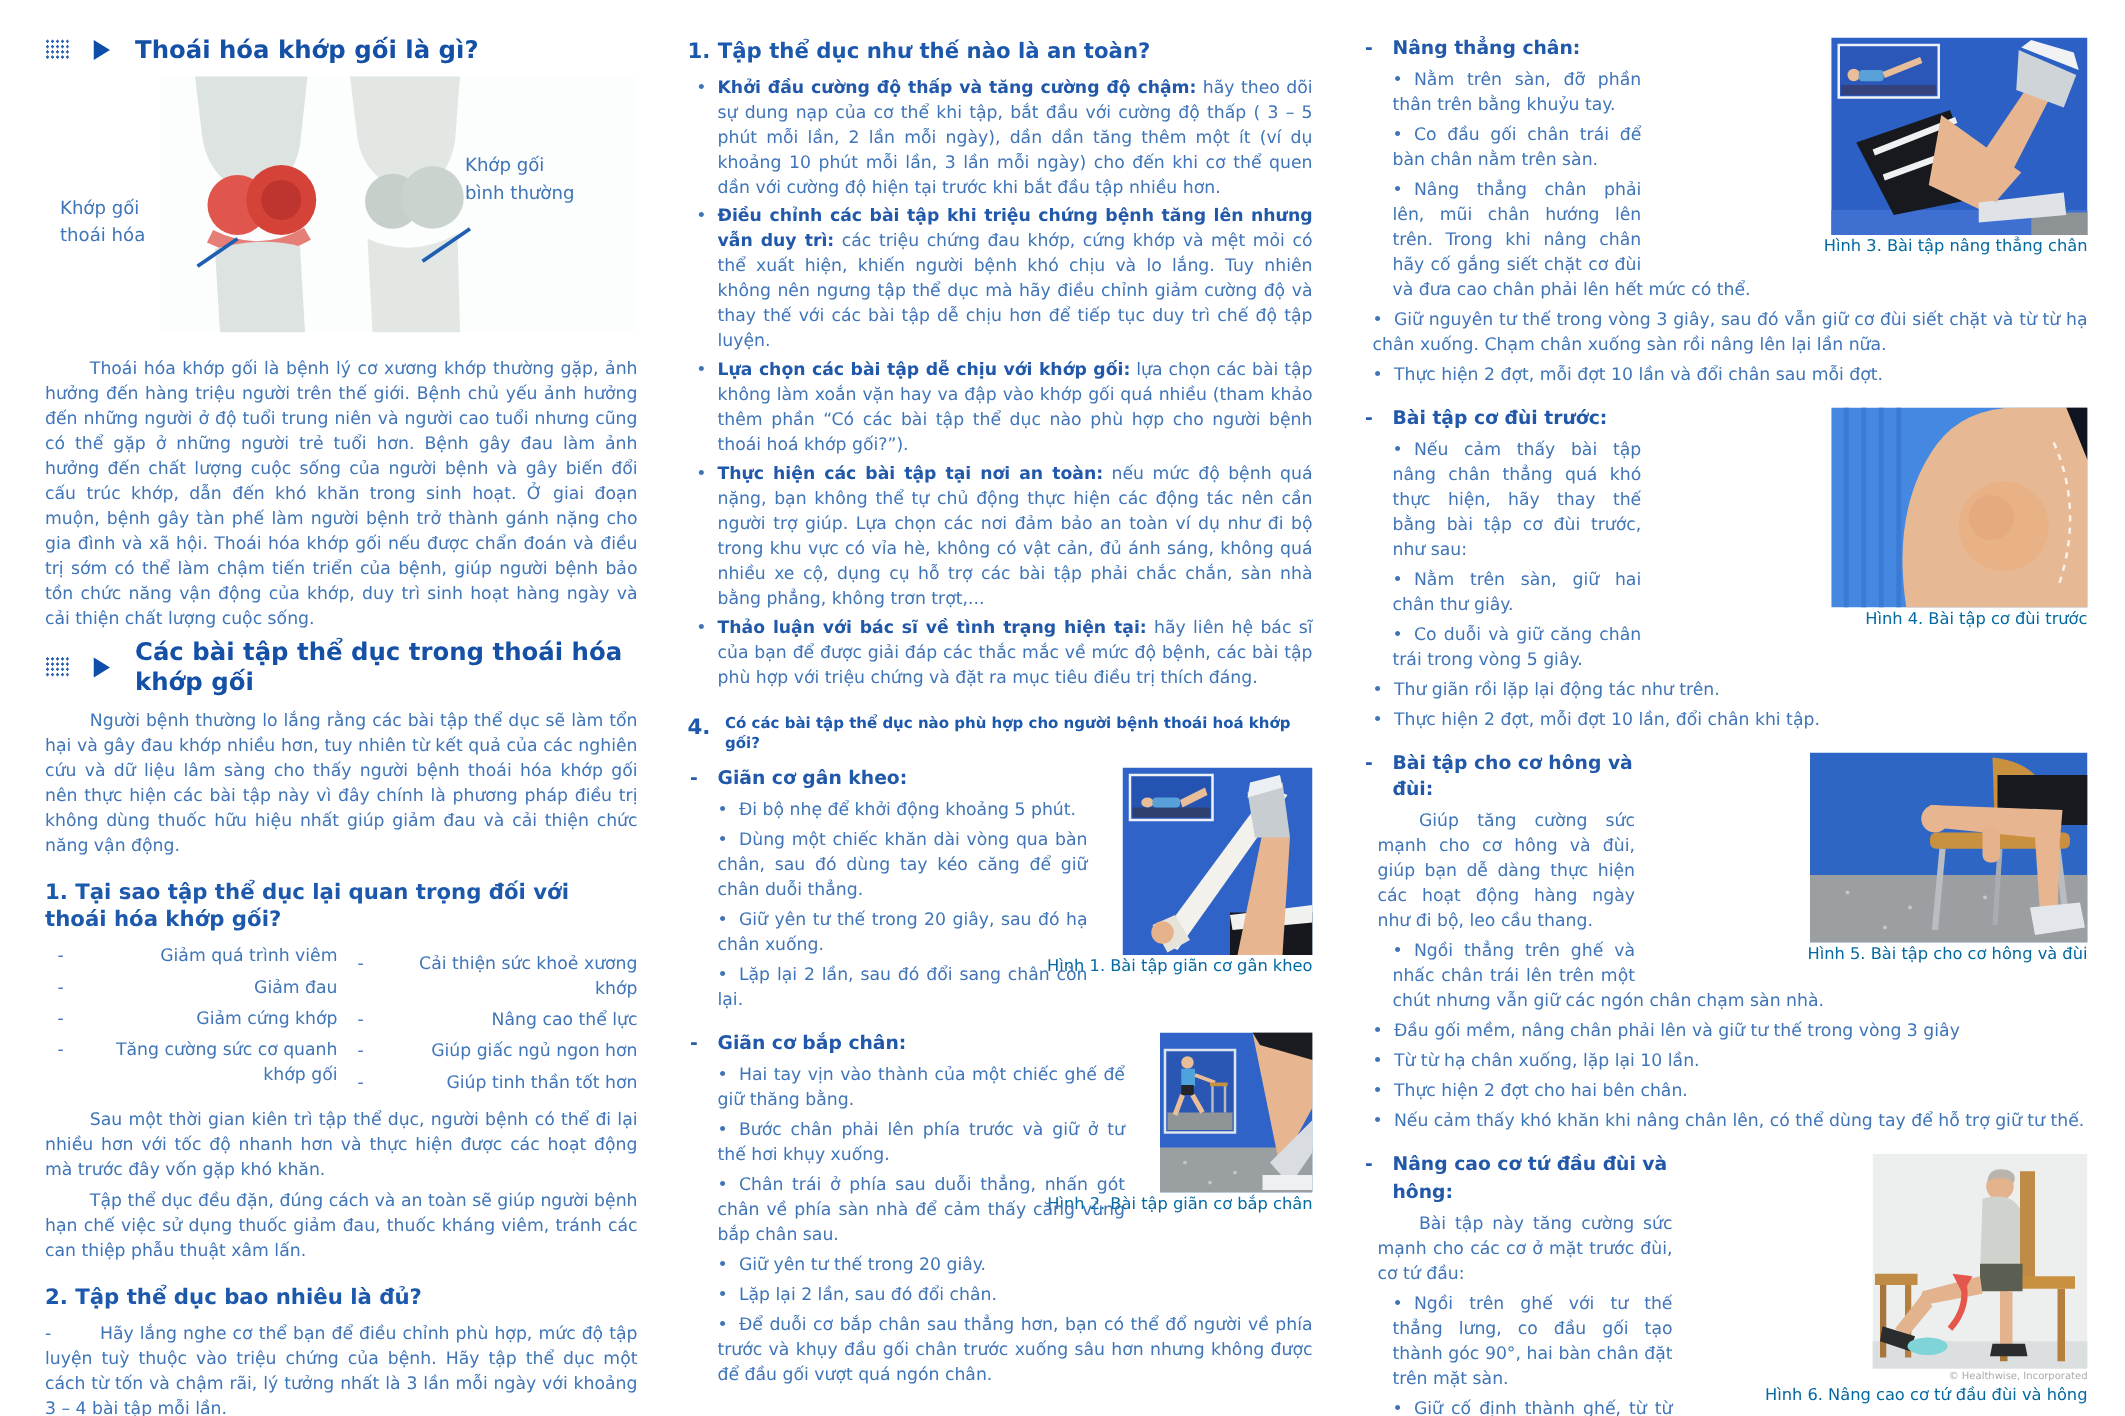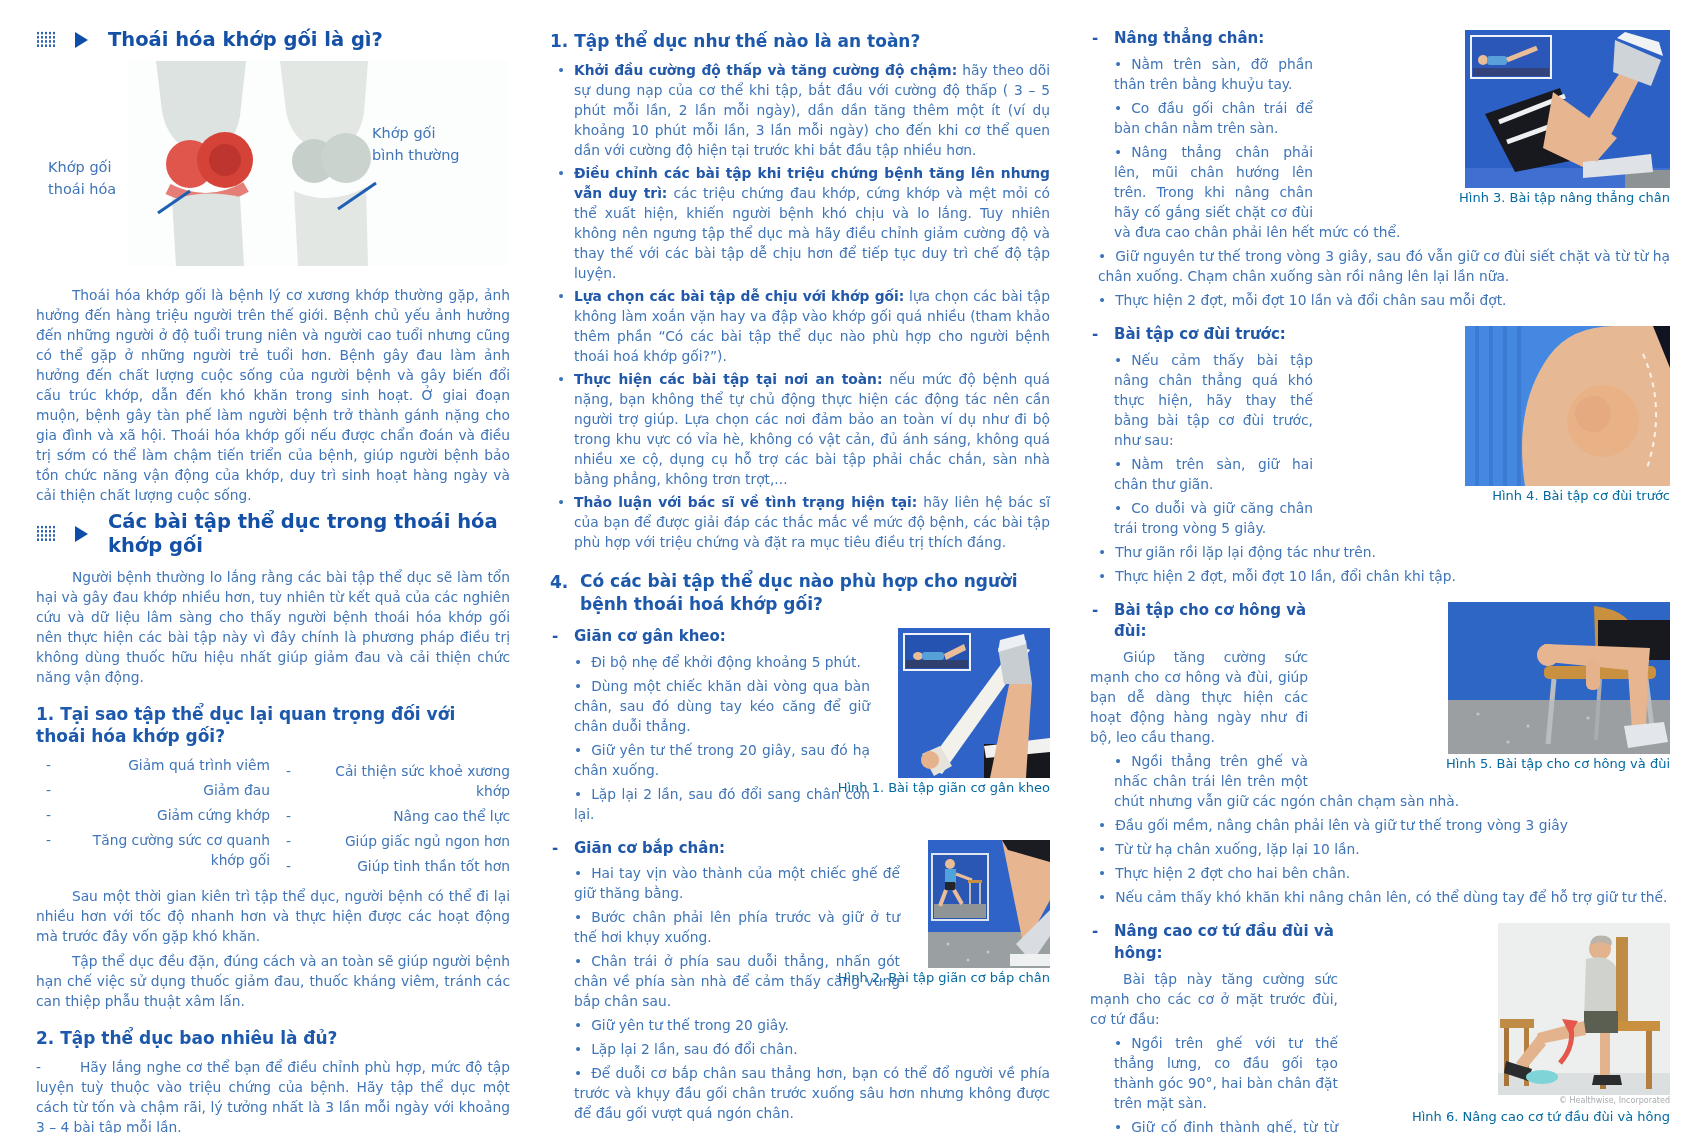--- a/index.html
+++ b/index.html
@@ -47,36 +47,36 @@
 
   
   .q3list{list-style:none;margin:4px 0;padding:0;}
   .q3li{position:relative;padding-left:24px;margin-bottom:3px;text-align:justify;}
   .bul3{position:absolute;left:7px;top:0;}
   .blead{font-weight:bold;color:#2158a9;}
 
   
   .q4head{display:flex;margin:18px 0 10px 0;}
   .q4num{flex:none;width:30px;font-size:17px;font-weight:bold;color:#1c58ab;}
-  .q4text{flex:1;font-size:17px;font-weight:bold;color:#1c58ab;line-height:1.35;}
+  .q4text{flex:1;font-size:12px;font-weight:bold;color:#1c58ab;line-height:1.35;}
 
   
   .exercise{margin-bottom:10px;overflow:visible;}
   .exercise::after{content:"";display:block;clear:both;}
   .figfloat{float:right;display:flex;flex-direction:column;margin:2px 0 6px 12px;}
   .figfloat figure{margin:0 0 0 auto;padding:0;line-height:0;}
   .cap{align-self:flex-end;white-space:nowrap;margin-top:2px;font-size:13px;color:#0369a1;line-height:1.3;}
   .credit{align-self:flex-end;font-size:8px;color:#a7abaf;margin-top:0;text-align:right;}
   .exname{font-size:15px;font-weight:bold;color:#2158a9;margin:6px 0 4px 0;display:flex;}
   .exname .dash{width:24px;padding-left:2px;}
   .exlist{list-style:none;margin:0 0 0 0;padding:0;}
   .exli{margin:0 0 4px 24px;text-align:justify;}
   .exli.full{margin-left:8px;}
   .bul{margin-right:9px;}
-  .exintro{margin:2px 0 4px 0;text-indent:2.4em;text-align:justify;}
+  .exintro{margin:2px 0 4px 12px;text-indent:2.4em;text-align:justify;}
 </style>
 </head>
 <body>
 
 <div class="page">
 
   <section class="col col1">
     <header class="sec-head">
       <span class="dots-icon"></span>
       <span class="tri-icon"></span>
@@ -342,21 +342,21 @@
         <figcaption class="cap">Hình 4. Bài tập cơ đùi trước</figcaption>
       </div>
       <h3 class="exname">
           <span class="dash">-</span>
           <span>Bài tập cơ đùi trước:</span>
         </h3>
       <ul class="exlist">
 
           <li class="exli"><span class="bul">•</span><span>Nếu cảm thấy bài tập nâng chân thẳng quá khó thực hiện, hãy thay thế bằng bài tập cơ đùi trước, như sau:</span></li>
 
-          <li class="exli"><span class="bul">•</span><span>Nằm trên sàn, giữ hai chân thư giãn.</span></li>
+          <li class="exli"><span class="bul">•</span><span>Nằm trên sàn, giữ hai chân thư giây.</span></li>
 
           <li class="exli"><span class="bul">•</span><span>Co duỗi và giữ căng chân trái trong vòng 5 giây.</span></li>
         </ul>
       <ul class="exlist">
 
           <li class="exli full"><span class="bul">•</span><span>Thư giãn rồi lặp lại động tác như trên.</span></li>
 
           <li class="exli full"><span class="bul">•</span><span>Thực hiện 2 đợt, mỗi đợt 10 lần, đổi chân khi tập.</span></li>
         </ul>
     </div>

